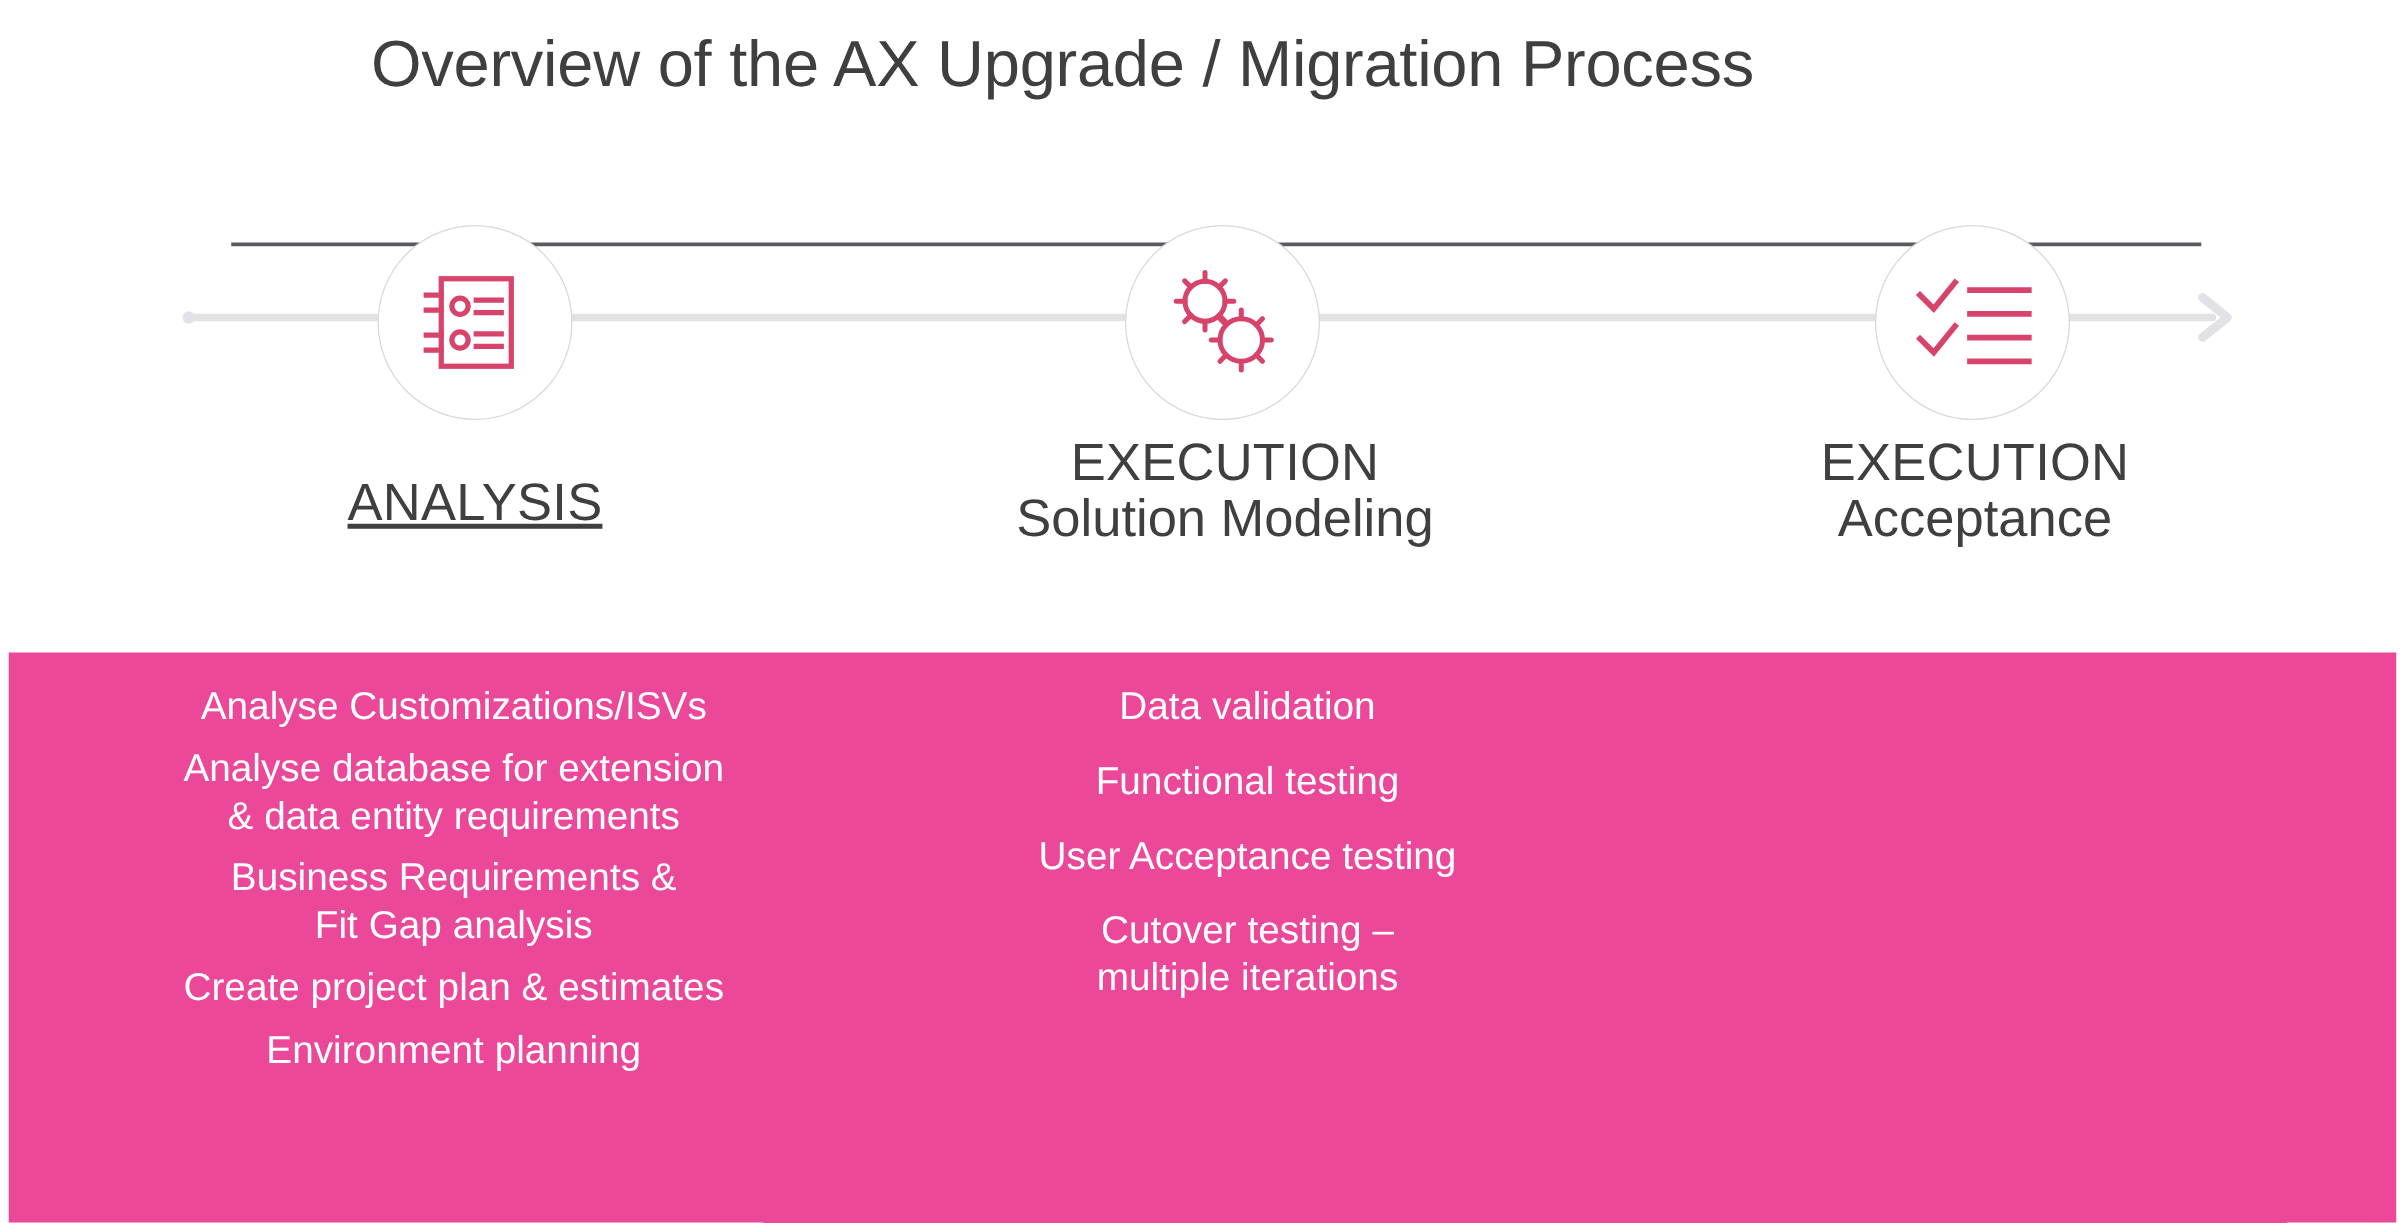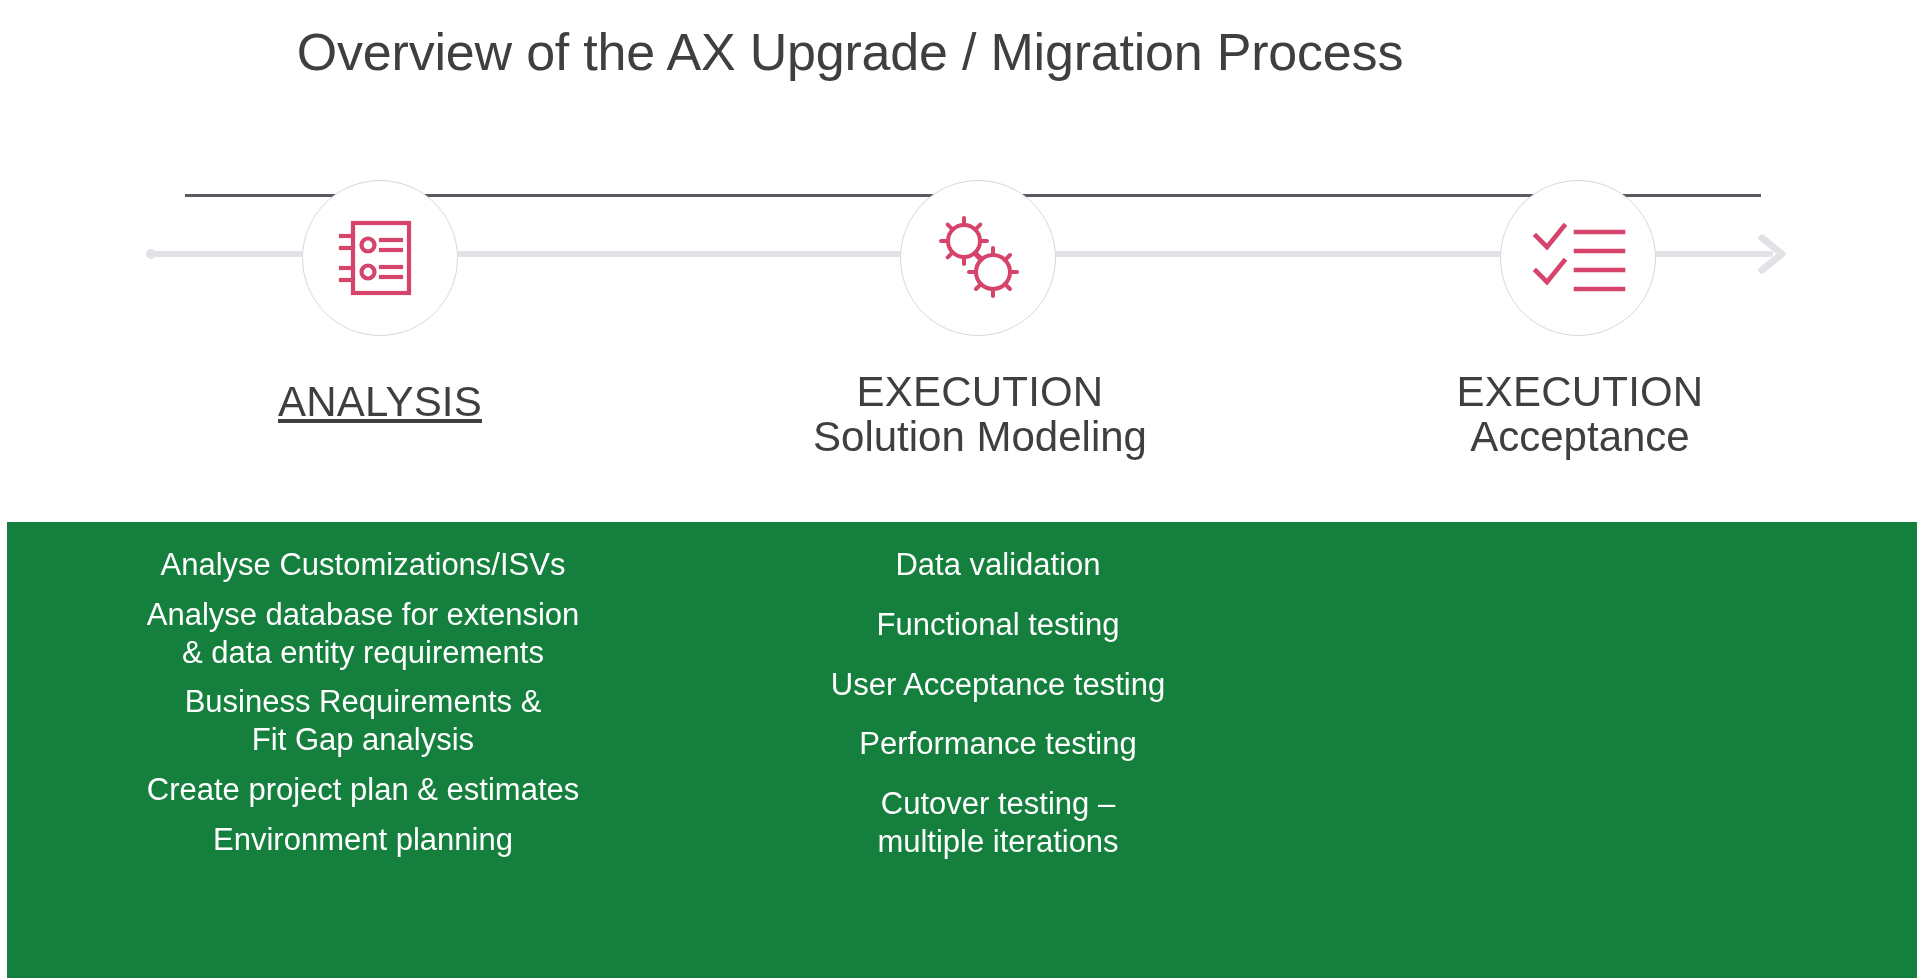--- a/index.html
+++ b/index.html
@@ -59,38 +59,38 @@
     display:flex;align-items:center;justify-content:center;
   }
   .node.n1{left:302px;}
   .node.n2{left:900px;}
   .node.n3{left:1500px;}
   .node svg{display:block;}
 
   
   .stage-label{
     position:absolute;
-    top:370px;
+    top:348px;
     text-align:center;
     color:#3f3f41;
     line-height:1.07;
     font-weight:400;
   }
   .stage-label .l1{font-size:42px;display:block;letter-spacing:0.2px;}
   .stage-label .l2{font-size:42px;display:block;letter-spacing:0px;}
   .stage-label.s1{left:180px;width:400px;top:380px;text-decoration:underline;}
   .stage-label.s2{left:780px;width:400px;}
   .stage-label.s3{left:1380px;width:400px;}
 
   
   .panel{
     position:absolute;
     left:7px;top:522px;
     width:1910px;height:456px;
-    background:#15803d;
+    background:#ec4899;
     display:flex;
     box-sizing:border-box;
   }
   .col{
     box-sizing:border-box;
     padding-top:24px;
     color:#ffffff;
     text-align:center;
     font-size:31px;
     line-height:1.22;
@@ -208,20 +208,19 @@
 Fit Gap analysis</p>
       <p class="item">Create project plan &amp; estimates</p>
       <p class="item">Environment planning</p>
     </div>
 
 
     <div class="col c3">
       <p class="item">Data validation</p>
       <p class="item">Functional testing</p>
       <p class="item">User Acceptance testing</p>
-      <p class="item">Performance testing</p>
       <p class="item">Cutover testing –
 multiple iterations</p>
     </div>
 
   </div>
 
 </div>
 
 </body></html>

